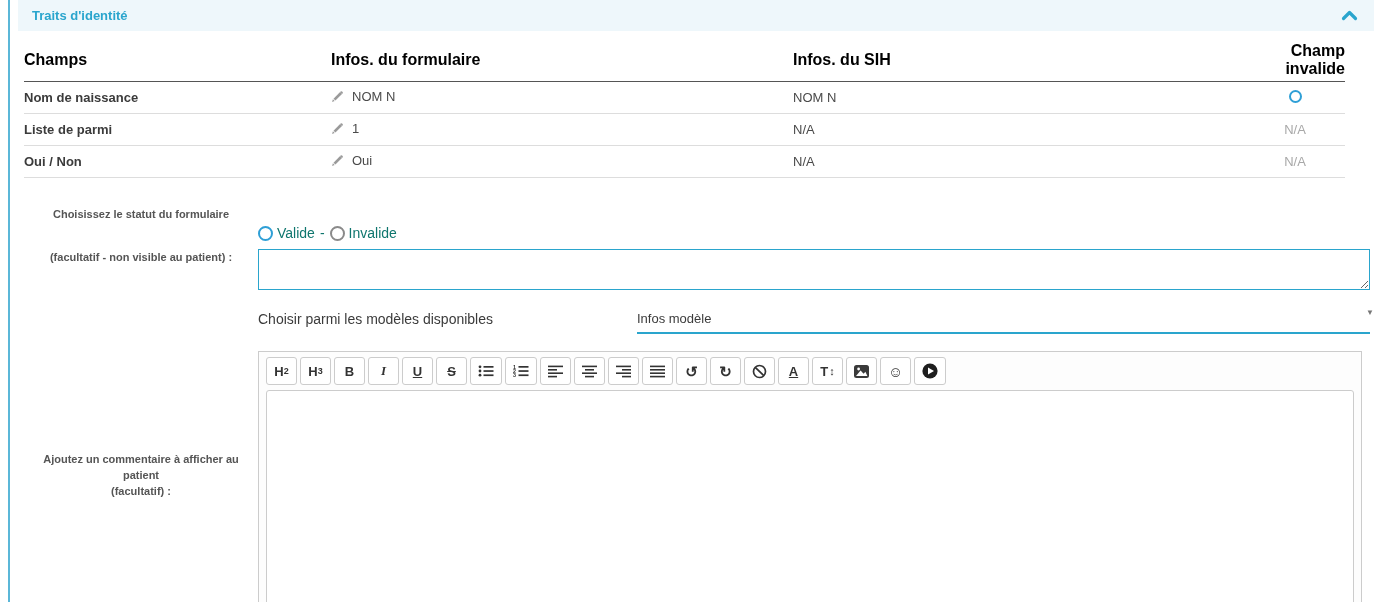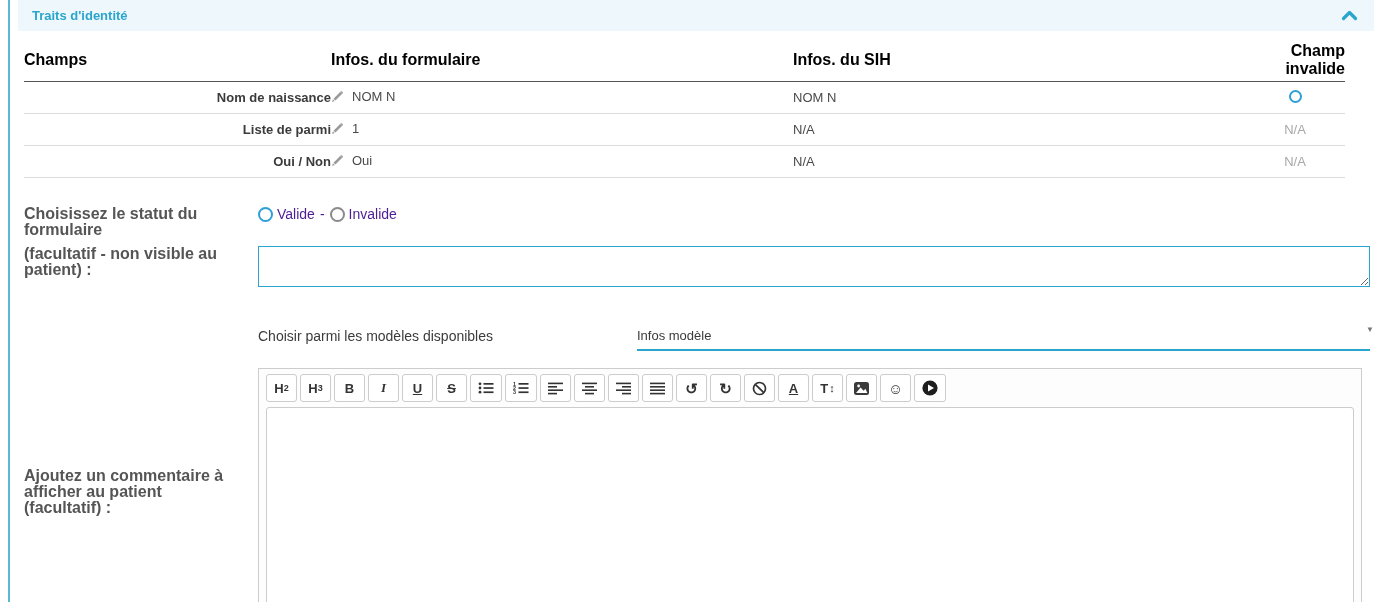--- a/index.html
+++ b/index.html
@@ -16,45 +16,45 @@
 
   .panel-body { padding:8px 0 0 14px; }
 
   
   table.info-table { width:1321px; border-collapse:collapse; table-layout:fixed; }
   .info-table th { text-align:left; font-size:16px; font-weight:bold; color:#000000;
     padding:3px 0 3px 0; border-bottom:1px solid #555; }
   .info-table th.col-invalid { text-align:right;margin-left:39px; }
   .info-table td { font-size:13px; color:#4a4a4a; padding:7px 0;
     border-bottom:1px solid #ddd; vertical-align:middle; }
-  .info-table td.field { font-weight:bold; color:#3b3b3b;text-align:right; }
+  .info-table td.field { font-weight:bold; color:#3b3b3b; }
   .info-table td.invalid { text-align:center; color:#a8a8a8; }
   .pencil { display:inline-block; vertical-align:-2px; margin-right:7px; }
   .radio-ring { display:inline-block; width:13px; height:13px; border-radius:50%;
     background:#fff; cursor:pointer; }
   .ring-blue  { border:2px solid #2e9fd6; }
   .ring-gray  { border:2px solid #8a8a8a; }
 
   
   .form-row { display:flex; align-items:flex-start; }
-  .label-col { width:234px; flex:0 0 234px; font-size:16px; font-weight:bold;
-    color:#555; line-height:16px; }
+  .label-col { width:234px; flex:0 0 234px; font-size:11px; font-weight:bold;
+    color:#555; line-height:16px;text-align:center; }
 
   .status-row { margin-top:28px; }
-  .status-opts { display:flex; align-items:center; font-size:14px; color:#4c1d95; }
+  .status-opts { display:flex; align-items:center; font-size:14px; color:#0f766e;margin-top:19px; }
   .status-opts .radio-ring { width:15px; height:15px; margin-right:4px; }
   .status-sep { margin:0 5px; }
 
   .comment-row { margin-top:8px; }
   .comment-row textarea { width:1112px; height:41px; border:1px solid #2aa5cd;
     font-family:"Liberation Sans", sans-serif; font-size:13px; color:#3b3b3b;
     padding:4px 6px; outline:none; resize:both; border-radius:0; }
 
   .select-row { margin-top:18px; }
-  .select-flex { display:flex; align-items:flex-start; width:1112px;margin-top:20px; }
+  .select-flex { display:flex; align-items:flex-start; width:1112px; }
   .select-caption { width:379px; flex:0 0 379px; font-size:14px; color:#3b3b3b; padding-top:3px; }
   .model-select { flex:1; position:relative; border-bottom:2px solid #2aa5cd;
     height:26px; font-size:13px; color:#3b3b3b; padding-top:3px; cursor:pointer; }
   .model-caret { position:absolute; right:-4px; top:0; font-size:8px; color:#777; }
 
   .editor-row { margin-top:17px; }
   .editor-label-col { padding-top:100px; }
   .editor { width:1104px; height:284px; border:1px solid #ccc; background:#fdfdfd;
     padding:5px 7px; }
   .toolbar { display:flex; flex-wrap:wrap; }

